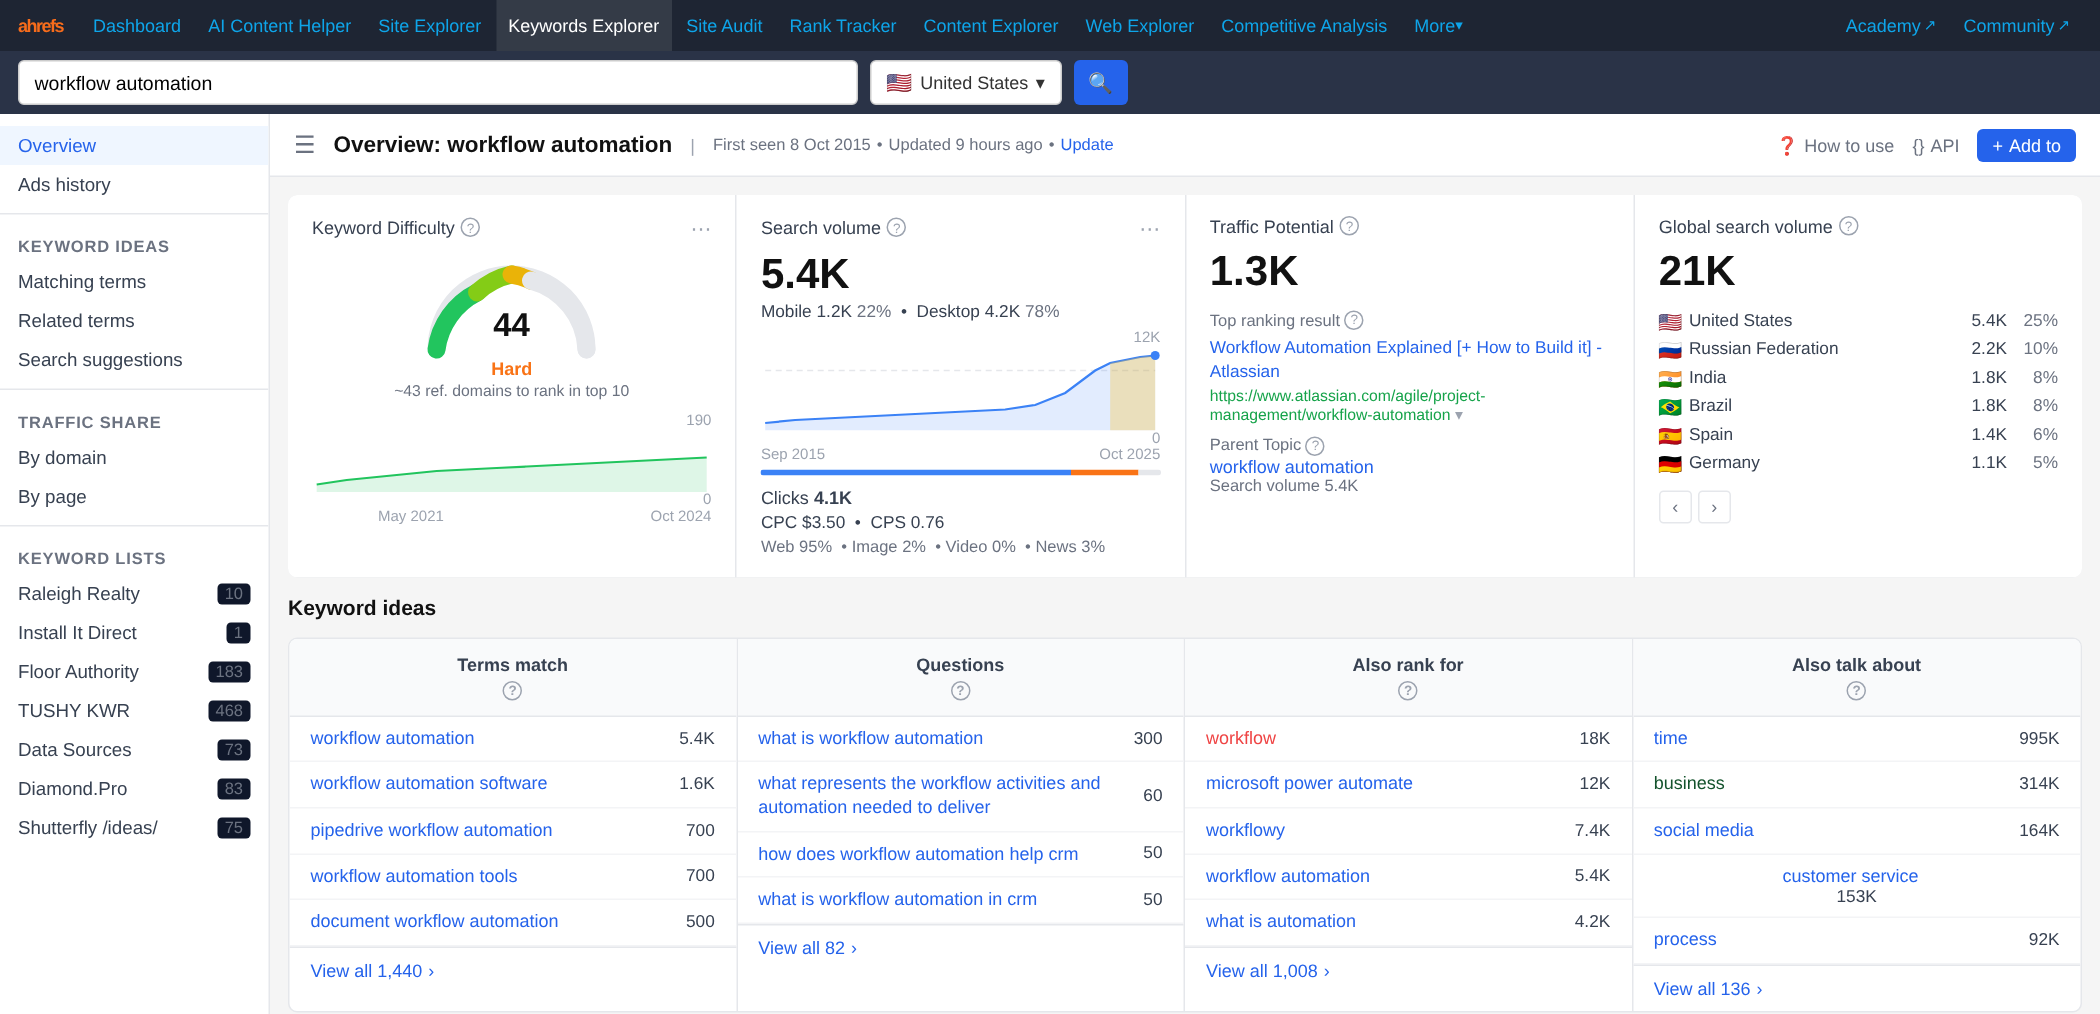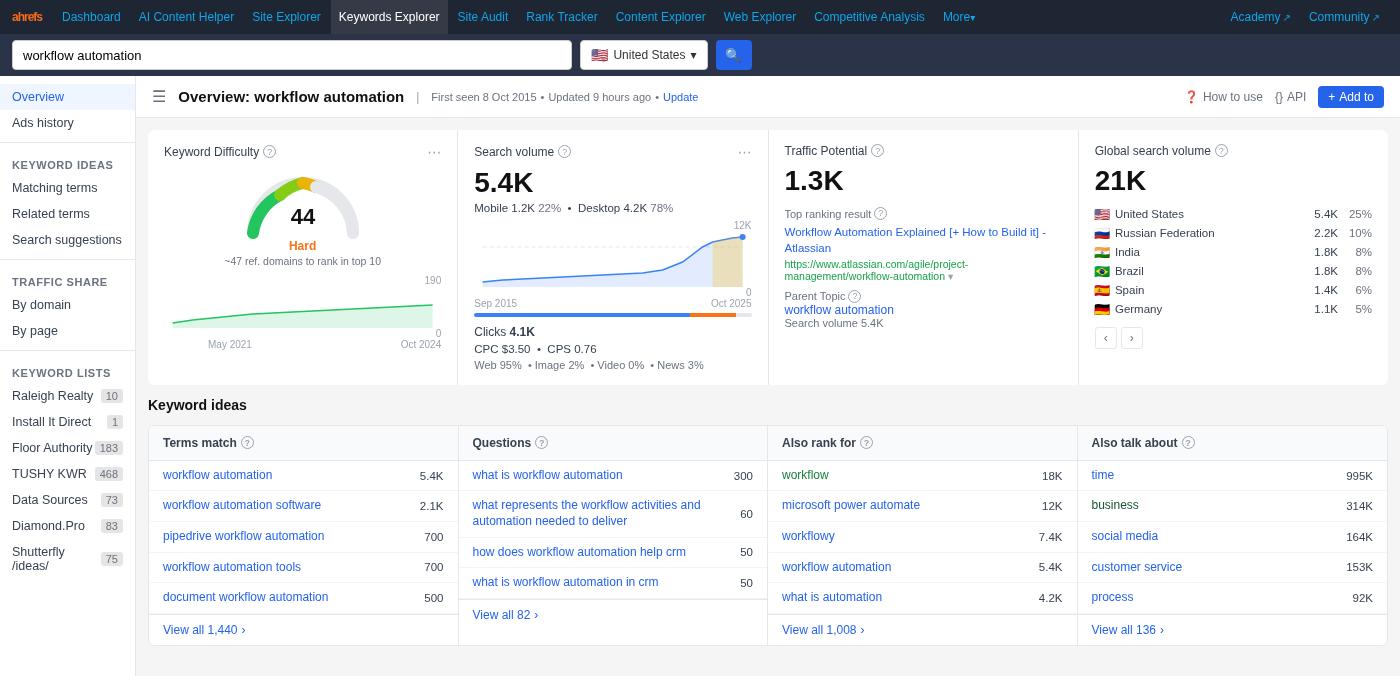--- a/index.html
+++ b/index.html
@@ -18,25 +18,25 @@
     .search-bar { background: #2a3347; display: flex; align-items: center; padding: 8px 12px; gap: 8px; height: 42px; }
     .search-input { flex: 1; max-width: 560px; background: #fff; border: 1px solid #ccc; border-radius: 4px; padding: 5px 10px; font-size: 13px; height: 30px; }
     .country-selector { background: #fff; border: 1px solid #ccc; border-radius: 4px; padding: 4px 10px; font-size: 12px; display: flex; align-items: center; gap: 5px; cursor: pointer; height: 30px; }
     .flag { font-size: 14px; }
     .search-btn { background: #2563eb; color: #fff; border: none; border-radius: 4px; padding: 5px 10px; cursor: pointer; height: 30px; display: flex; align-items: center; }
 
     
     .main-layout { display: flex; height: calc(676px - 76px); overflow: hidden; }
 
     
-    .sidebar { width: 136px; background: #fff; border-right: 1px solid #e5e7eb; padding: 8px 0; overflow-y: auto; flex-shrink: 0; }
+    .sidebar { width: 180px; background: #fff; border-right: 1px solid #e5e7eb; padding: 8px 0; overflow-y: auto; flex-shrink: 0; }
     .sidebar-item { padding: 6px 12px; cursor: pointer; color: #374151; font-size: 12.5px; display: flex; justify-content: space-between; align-items: center; }
     .sidebar-item.active { background: #eff6ff; color: #2563eb; font-weight: 500; }
     .sidebar-section { padding: 10px 12px 4px; font-size: 11px; font-weight: 600; color: #6b7280; text-transform: uppercase; letter-spacing: 0.05em; }
-    .sidebar-badge { background: #e5e5e5; color: #6b7280; border-radius: 3px; padding: 1px 5px; font-size: 11px; }
+    .sidebar-badge { background: #0f172a; color: #6b7280; border-radius: 3px; padding: 1px 5px; font-size: 11px; }
     .sidebar-divider { height: 1px; background: #e5e7eb; margin: 6px 0; }
 
     
     .content { flex: 1; overflow-y: auto; padding: 0; }
 
     
     .page-header { background: #fff; border-bottom: 1px solid #e5e7eb; padding: 0 16px; height: 42px; display: flex; align-items: center; gap: 12px; }
     .hamburger { color: #6b7280; cursor: pointer; font-size: 16px; }
     .page-title { font-size: 15px; font-weight: 600; color: #111; }
     .page-meta { font-size: 11px; color: #6b7280; display: flex; align-items: center; gap: 4px; }
@@ -68,21 +68,21 @@
     .country-list { margin-top: 8px; }
     .pagination-btns { display: flex; gap: 4px; margin-top: 8px; }
     .page-btn { border: 1px solid #e5e7eb; border-radius: 3px; padding: 3px 8px; cursor: pointer; font-size: 12px; color: #6b7280; background: #fff; }
 
     
     .keyword-ideas-section { padding: 12px; }
     .section-title { font-size: 14px; font-weight: 600; color: #111; margin-bottom: 12px; }
     .ideas-grid { display: grid; grid-template-columns: 1fr 1fr 1fr 1fr; gap: 0; background: #fff; border: 1px solid #e5e7eb; border-radius: 6px; overflow: hidden; }
     .ideas-col { padding: 0; border-right: 1px solid #e5e7eb; }
     .ideas-col:last-child { border-right: none; }
-    .ideas-col-header { padding: 10px 14px; font-size: 12px; font-weight: 600; color: #374151; border-bottom: 1px solid #e5e7eb; display: flex; align-items: center; gap: 4px; background: #f9fafb; }
+    .ideas-col-header { padding: 10px 14px; font-size: 12px; font-weight: 600; color: #374151; border-bottom: 1px solid #e5e7eb; display: flex; align-items: center; gap: 4px; background: #f9fafb; flex-direction: column; }
     .view-all { padding: 8px 14px; font-size: 12px; color: #2563eb; cursor: pointer; display: flex; align-items: center; gap: 4px; border-top: 1px solid #e5e7eb; }
     .clicks-row { margin-top: 8px; font-size: 12px; color: #374151; }
     .cpc-row { font-size: 11.5px; color: #374151; margin-top: 4px; }
     .web-row { font-size: 11px; color: #6b7280; margin-top: 4px; }
 
     .info-icon { display: inline-flex; align-items: center; justify-content: center; width: 13px; height: 13px; border-radius: 50%; border: 1px solid #9ca3af; color: #9ca3af; font-size: 9px; cursor: pointer; }
   </style>
 </head>
 <body>
 
@@ -224,21 +224,21 @@
 
             <path d="M 37 27 A 50 50 0 0 1 60 15" fill="none" stroke="#84cc16" stroke-width="12" stroke-linecap="round"></path>
 
             <path d="M 60 15 A 50 50 0 0 1 73 19" fill="none" stroke="#eab308" stroke-width="12" stroke-linecap="round"></path>
 
             <path d="M 73 19 A 50 50 0 0 1 110 65" fill="none" stroke="#e5e7eb" stroke-width="12" stroke-linecap="round"></path>
 
             <text x="60" y="56" text-anchor="middle" font-size="22" font-weight="700" fill="#111">44</text>
           </svg>
           <div class="gauge-label" style="color:#f97316;font-size:12px;font-weight:600;margin-top:-4px;">Hard</div>
-          <div class="gauge-sub" style="font-size:10.5px;color:#6b7280;margin-top:2px;">~47 ref. domains to rank in top 10</div>
+          <div class="gauge-sub" style="font-size:10.5px;color:#6b7280;margin-top:2px;">~43 ref. domains to rank in top 10</div>
         </div>
 
         <div style="margin-top:8px;position:relative;">
           <div style="font-size:10px;color:#9ca3af;text-align:right;margin-bottom:2px;">190</div>
           <svg width="100%" height="40" viewBox="0 0 260 40" style="display:block;">
             <polyline points="0,35 20,32 40,30 60,28 80,26 100,25 120,24 140,23 160,22 180,21 200,20 220,19 240,18 260,17" fill="none" stroke="#22c55e" stroke-width="1.5"></polyline>
             <polygon points="0,35 20,32 40,30 60,28 80,26 100,25 120,24 140,23 160,22 180,21 200,20 220,19 240,18 260,17 260,40 0,40" fill="rgba(34,197,94,0.15)"></polygon>
           </svg>
           <div style="font-size:10px;color:#9ca3af;text-align:right;">0</div>
           <div style="display:flex;justify-content:space-between;font-size:10px;color:#9ca3af;margin-left:44px;">
@@ -393,21 +393,21 @@
             <span>Terms match</span>
             <span class="info-icon">?</span>
           </div>
           <div id="terms-match-list">
               <div style="display: flex; justify-content: space-between; align-items: center; padding: 7px 14px; border-bottom: 1px solid rgb(243, 244, 246); font-size: 12px;">
       <span style="color:#2563eb;cursor:pointer;flex:1;padding-right:8px;line-height:1.3;">workflow automation</span>
       <span style="color:#374151;font-weight:500;font-size:11.5px;white-space:nowrap;">5.4K</span>
     </div>
               <div style="display: flex; justify-content: space-between; align-items: center; padding: 7px 14px; border-bottom: 1px solid rgb(243, 244, 246); font-size: 12px;">
       <span style="color:#2563eb;cursor:pointer;flex:1;padding-right:8px;line-height:1.3;">workflow automation software</span>
-      <span style="color:#374151;font-weight:500;font-size:11.5px;white-space:nowrap;">2.1K</span>
+      <span style="color:#374151;font-weight:500;font-size:11.5px;white-space:nowrap;">1.6K</span>
     </div>
               <div style="display: flex; justify-content: space-between; align-items: center; padding: 7px 14px; border-bottom: 1px solid rgb(243, 244, 246); font-size: 12px;">
       <span style="color:#2563eb;cursor:pointer;flex:1;padding-right:8px;line-height:1.3;">pipedrive workflow automation</span>
       <span style="color:#374151;font-weight:500;font-size:11.5px;white-space:nowrap;">700</span>
     </div>
               <div style="display: flex; justify-content: space-between; align-items: center; padding: 7px 14px; border-bottom: 1px solid rgb(243, 244, 246); font-size: 12px;">
       <span style="color:#2563eb;cursor:pointer;flex:1;padding-right:8px;line-height:1.3;">workflow automation tools</span>
       <span style="color:#374151;font-weight:500;font-size:11.5px;white-space:nowrap;">700</span>
     </div>
               <div style="display: flex; justify-content: space-between; align-items: center; padding: 7px 14px; border-bottom: 1px solid rgb(243, 244, 246); font-size: 12px;">
@@ -450,21 +450,21 @@
           </div>
         </div>
 
         <div class="ideas-col">
           <div class="ideas-col-header">
             <span>Also rank for</span>
             <span class="info-icon">?</span>
           </div>
           <div id="also-rank-list">
               <div style="display: flex; justify-content: space-between; align-items: center; padding: 7px 14px; border-bottom: 1px solid rgb(243, 244, 246); font-size: 12px;">
-      <span style="color:#15803d;cursor:pointer;flex:1;padding-right:8px;line-height:1.3;">workflow</span>
+      <span style="color:#ef4444;cursor:pointer;flex:1;padding-right:8px;line-height:1.3;">workflow</span>
       <span style="color:#374151;font-weight:500;font-size:11.5px;white-space:nowrap;">18K</span>
     </div>
               <div style="display: flex; justify-content: space-between; align-items: center; padding: 7px 14px; border-bottom: 1px solid rgb(243, 244, 246); font-size: 12px;">
       <span style="color:#2563eb;cursor:pointer;flex:1;padding-right:8px;line-height:1.3;">microsoft power automate</span>
       <span style="color:#374151;font-weight:500;font-size:11.5px;white-space:nowrap;">12K</span>
     </div>
               <div style="display: flex; justify-content: space-between; align-items: center; padding: 7px 14px; border-bottom: 1px solid rgb(243, 244, 246); font-size: 12px;">
       <span style="color:#2563eb;cursor:pointer;flex:1;padding-right:8px;line-height:1.3;">workflowy</span>
       <span style="color:#374151;font-weight:500;font-size:11.5px;white-space:nowrap;">7.4K</span>
     </div>
@@ -494,21 +494,21 @@
       <span style="color:#374151;font-weight:500;font-size:11.5px;white-space:nowrap;">995K</span>
     </div>
               <div style="display: flex; justify-content: space-between; align-items: center; padding: 7px 14px; border-bottom: 1px solid rgb(243, 244, 246); font-size: 12px;">
       <span style="color:#14532d;cursor:pointer;flex:1;padding-right:8px;line-height:1.3;">business</span>
       <span style="color:#374151;font-weight:500;font-size:11.5px;white-space:nowrap;">314K</span>
     </div>
               <div style="display: flex; justify-content: space-between; align-items: center; padding: 7px 14px; border-bottom: 1px solid rgb(243, 244, 246); font-size: 12px;">
       <span style="color:#2563eb;cursor:pointer;flex:1;padding-right:8px;line-height:1.3;">social media</span>
       <span style="color:#374151;font-weight:500;font-size:11.5px;white-space:nowrap;">164K</span>
     </div>
-              <div style="display: flex; justify-content: flex-end; align-items: center; padding: 7px 14px; border-bottom: 1px solid rgb(243, 244, 246); font-size: 12px;">
+              <div style="display: flex; justify-content: flex-end; align-items: center; padding: 7px 14px; border-bottom: 1px solid rgb(243, 244, 246); font-size: 12px; flex-direction: column;">
       <span style="color:#2563eb;cursor:pointer;flex:1;padding-right:8px;line-height:1.3;">customer service</span>
       <span style="color:#374151;font-weight:500;font-size:11.5px;white-space:nowrap;">153K</span>
     </div>
               <div style="display: flex; justify-content: space-between; align-items: center; padding: 7px 14px; border-bottom: 1px solid rgb(243, 244, 246); font-size: 12px;">
       <span style="color:#2563eb;cursor:pointer;flex:1;padding-right:8px;line-height:1.3;">process</span>
       <span style="color:#374151;font-weight:500;font-size:11.5px;white-space:nowrap;">92K</span>
     </div>
             </div>
           <div class="view-all">
             <span>View all 136</span>

